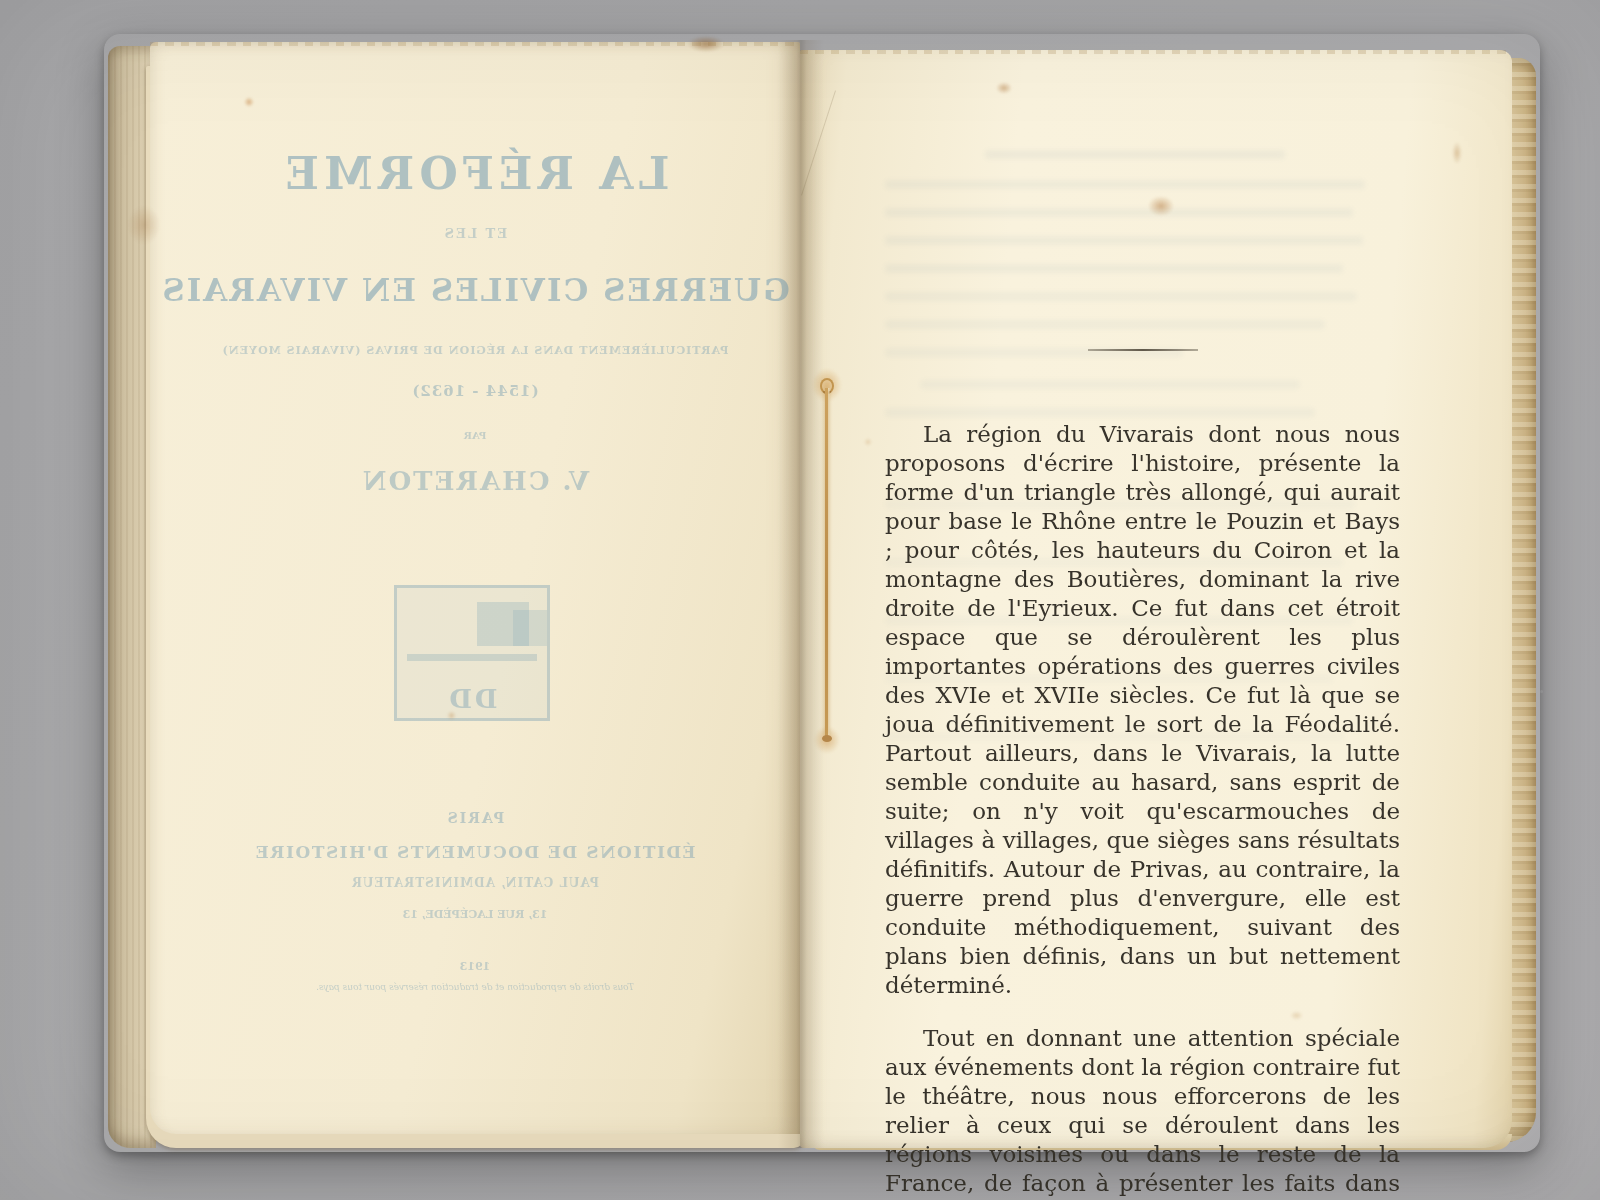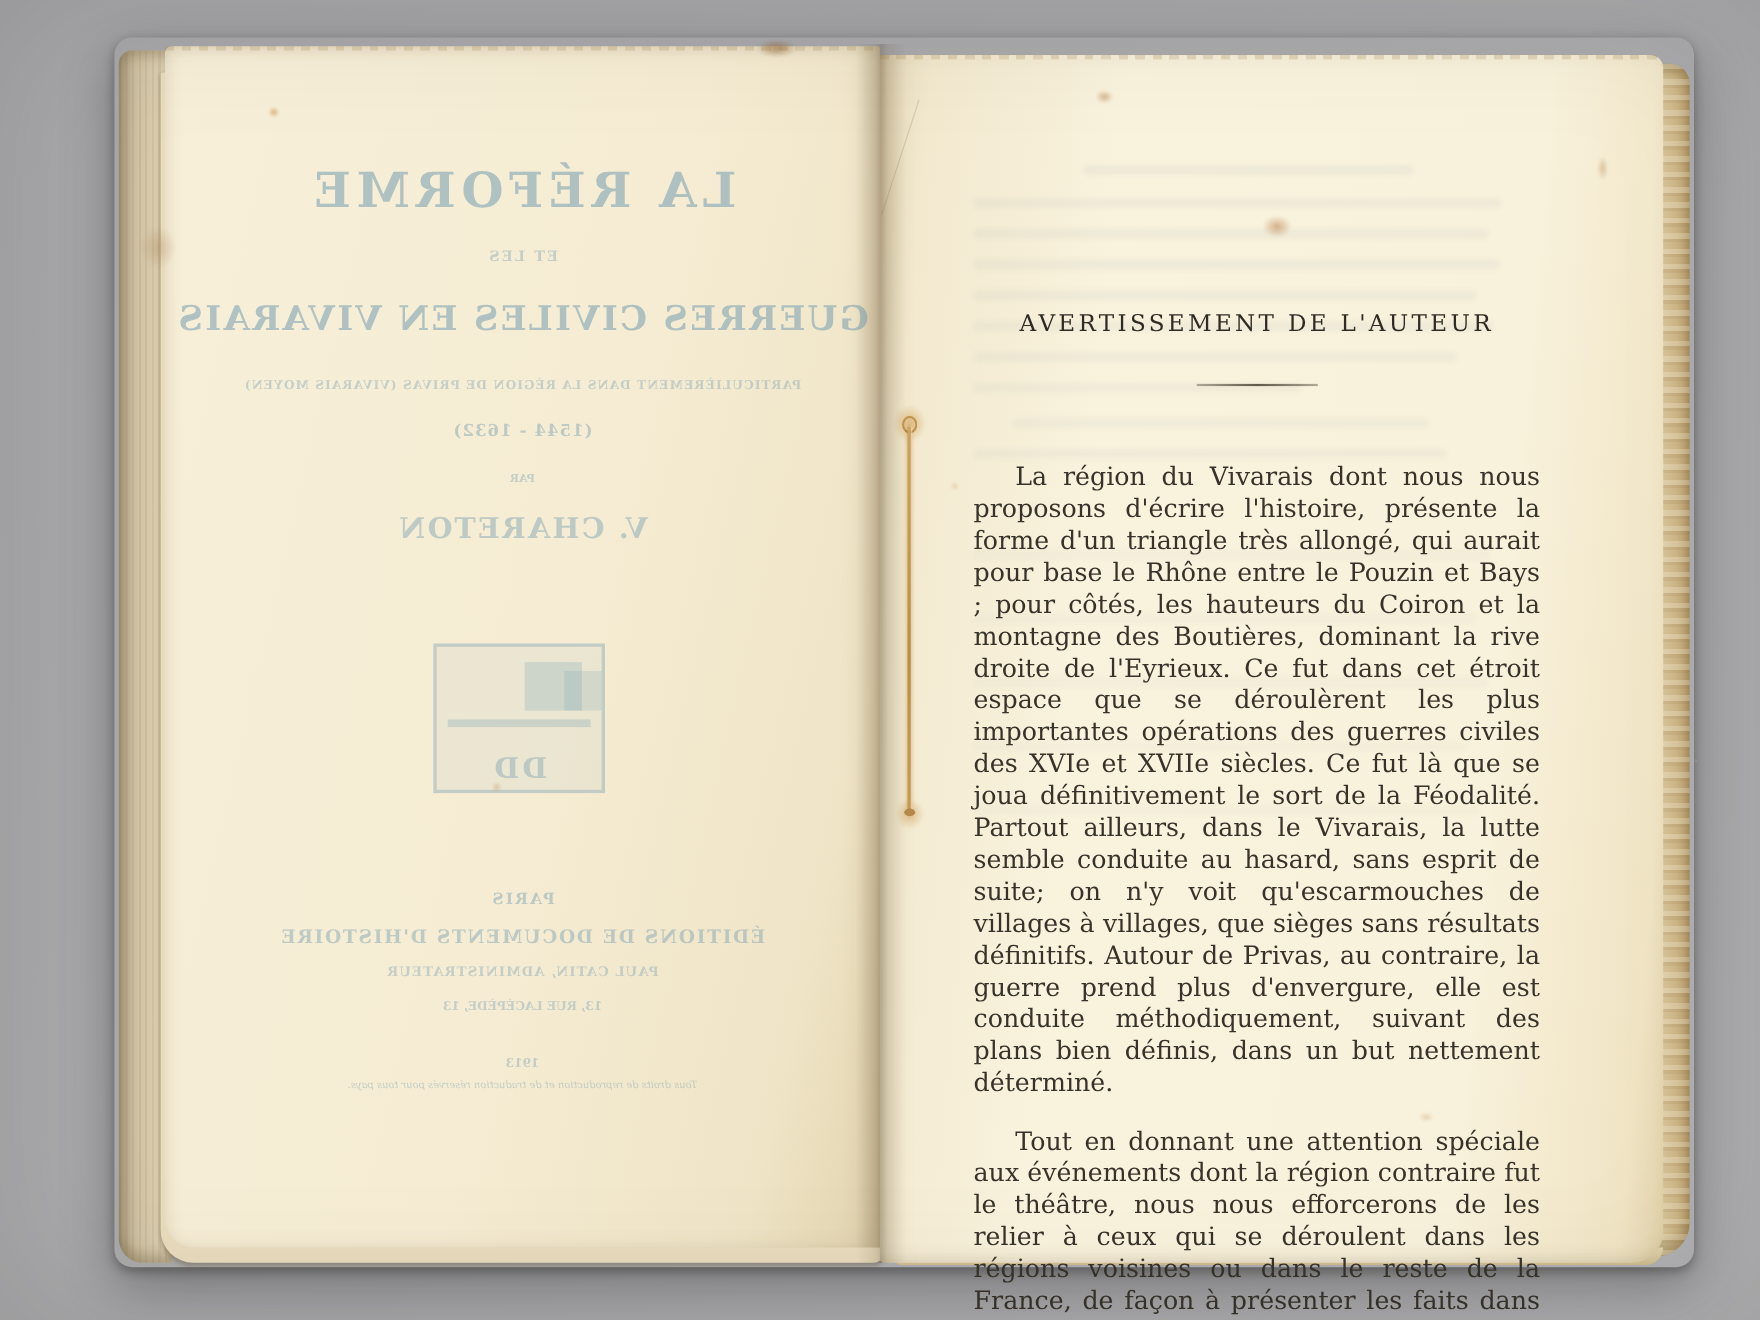--- a/index.html
+++ b/index.html
@@ -152,21 +152,20 @@
         <div class="ghost-bar" style="top: 298px; left: 85px; width: 298px; opacity: 0.1;"></div>
         <div class="ghost-bar" style="top: 330px; left: 120px; width: 380px; opacity: 0.1;"></div>
         <div class="ghost-bar" style="top: 358px; left: 85px; width: 430px; opacity: 0.1;"></div>
         <div class="ghost-bar" style="top: 450px; left: 85px; width: 470px; opacity: 0.07;"></div>
         <div class="ghost-bar" style="top: 508px; left: 85px; width: 458px; opacity: 0.07;"></div>
         <div class="ghost-bar" style="top: 566px; left: 85px; width: 468px; opacity: 0.07;"></div>
         <div class="ghost-bar" style="top: 624px; left: 85px; width: 448px; opacity: 0.06;"></div>
         <div class="ghost-bar" style="top: 682px; left: 85px; width: 460px; opacity: 0.06;"></div>
       </div>
     <div id="rp-content">
-      <h1 id="page-heading">AVERTISSEMENT DE L'AUTEUR</h1>
       <div id="heading-rule"></div>
       <div id="body-text">
         <p>La région du Vivarais dont nous nous proposons d'écrire l'histoire, présente la forme d'un triangle très allongé, qui aurait pour base le Rhône entre le Pouzin et Bays ; pour côtés, les hauteurs du Coiron et la montagne des Boutières, dominant la rive droite de l'Eyrieux. Ce fut dans cet étroit espace que se déroulèrent les plus importantes opérations des guerres civiles des XVIe et XVIIe siècles. Ce fut là que se joua définitivement le sort de la Féodalité. Partout ailleurs, dans le Vivarais, la lutte semble conduite au hasard, sans esprit de suite; on n'y voit qu'escarmouches de villages à villages, que sièges sans résultats définitifs. Autour de Privas, au contraire, la guerre prend plus d'envergure, elle est conduite méthodiquement, suivant des plans bien définis, dans un but nettement déterminé.</p>
         <p>Tout en donnant une attention spéciale aux événements dont la région contraire fut le théâtre, nous nous efforcerons de les relier à ceux qui se déroulent dans les régions voisines ou dans le reste de la France, de façon à présenter les faits dans leur ensemble ; d'en tirer des</p>
       </div>
     </div>
   </div>
 
   <div id="gutter"></div>
   <div id="crease"></div>

